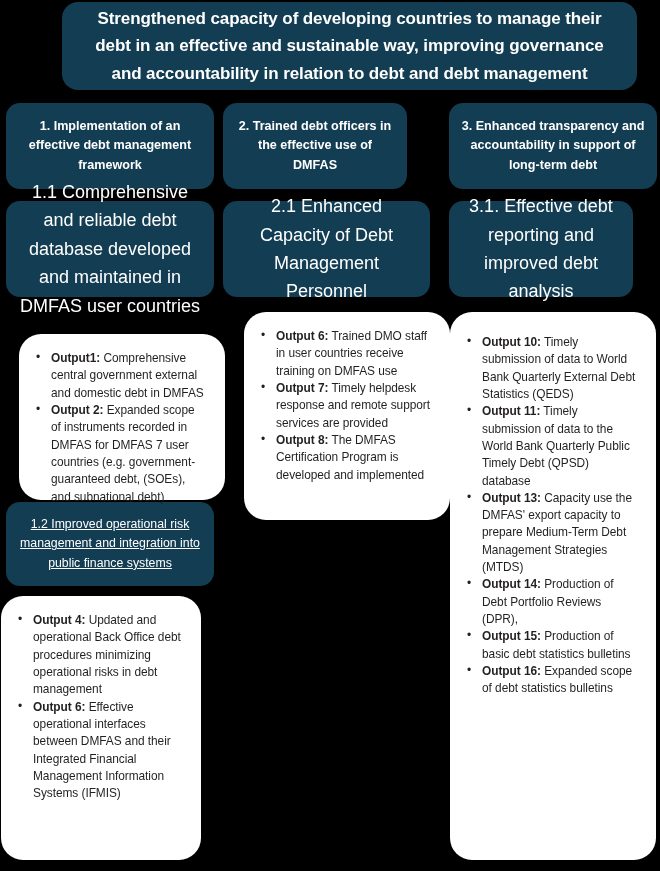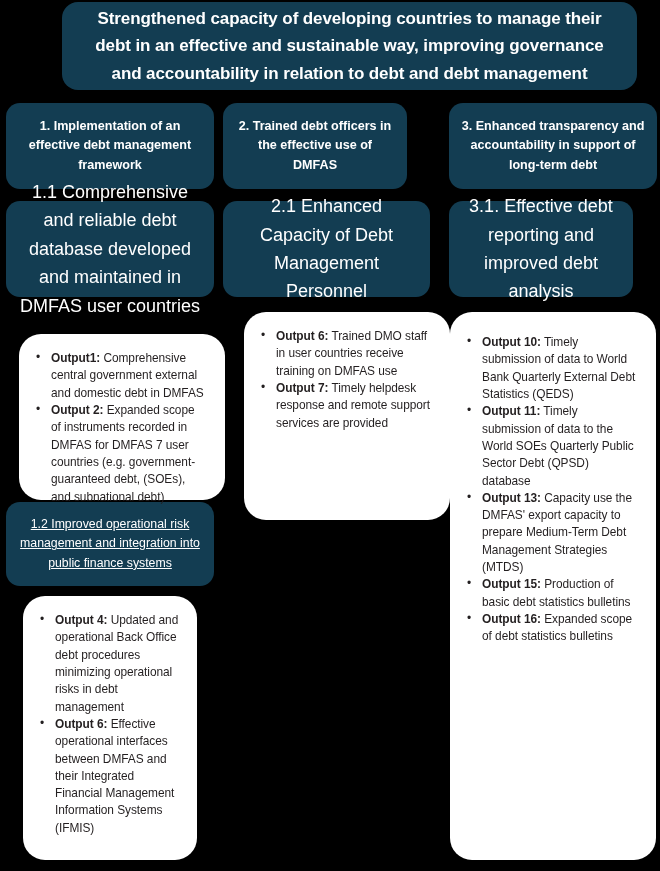--- a/index.html
+++ b/index.html
@@ -112,21 +112,21 @@
     top: -1px;
     font-size: 12px;
     line-height: 1.455;
     color: #231f20;
   }
   .white li b {
     font-weight: bold;
   }
 
   #outputs-col1-a { left: 19px;   top: 312px; width: 206px; height: 166px; margin-top: 22px; }
-  #outputs-col1-b { left: 23px;   top: 596px; width: 174px; height: 264px; }
+  #outputs-col1-b { left: 1px;   top: 596px; width: 200px; height: 264px; }
   #outputs-col2   { left: 224px; top: 312px; width: 206px; height: 208px; margin-left: 20px; }
   #outputs-col3   { left: 450px; top: 312px; width: 206px; height: 548px; }
 
   #outputs-col3 { padding-top: 22px; }
 </style>
 </head>
 <body>
 
 <div class="box teal" id="goal-box">
   <span class="txt">Strengthened capacity of developing countries to manage their debt in an effective and sustainable way, improving governance and accountability in relation to debt and debt management</span>
@@ -167,24 +167,26 @@
   <ul>
       <li><b>Output 4:</b><span> Updated and operational Back Office debt procedures minimizing operational risks in debt management</span></li>
       <li><b>Output 6:</b><span> Effective operational interfaces between DMFAS and their Integrated Financial Management Information Systems (IFMIS)</span></li>
     </ul>
 </div>
 
 <div class="box white" id="outputs-col2">
   <ul>
       <li><b>Output 6:</b><span> Trained DMO staff in user countries receive training on DMFAS use</span></li>
       <li><b>Output 7:</b><span> Timely helpdesk response and remote support services are provided</span></li>
+      <li><b>Output 8:</b><span> The DMFAS Certification Program is developed and implemented</span></li>
     </ul>
 </div>
 
 <div class="box white" id="outputs-col3">
   <ul>
       <li><b>Output 10:</b><span> Timely submission of data to World Bank Quarterly External Debt Statistics (QEDS)</span></li>
-      <li><b>Output 11:</b><span> Timely submission of data to the World SOEs Quarterly Public Sector Debt (QPSD) database</span></li>
+      <li><b>Output 11:</b><span> Timely submission of data to the World Bank Quarterly Public Timely Debt (QPSD) database</span></li>
       <li><b>Output 13:</b><span> Capacity use the DMFAS' export capacity to prepare Medium-Term Debt Management Strategies (MTDS)</span></li>
+      <li><b>Output 14:</b><span> Production of Debt Portfolio Reviews (DPR),</span></li>
       <li><b>Output 15:</b><span> Production of basic debt statistics bulletins</span></li>
       <li><b>Output 16:</b><span> Expanded scope of debt statistics bulletins</span></li>
     </ul>
 </div>
 
 </body></html>

